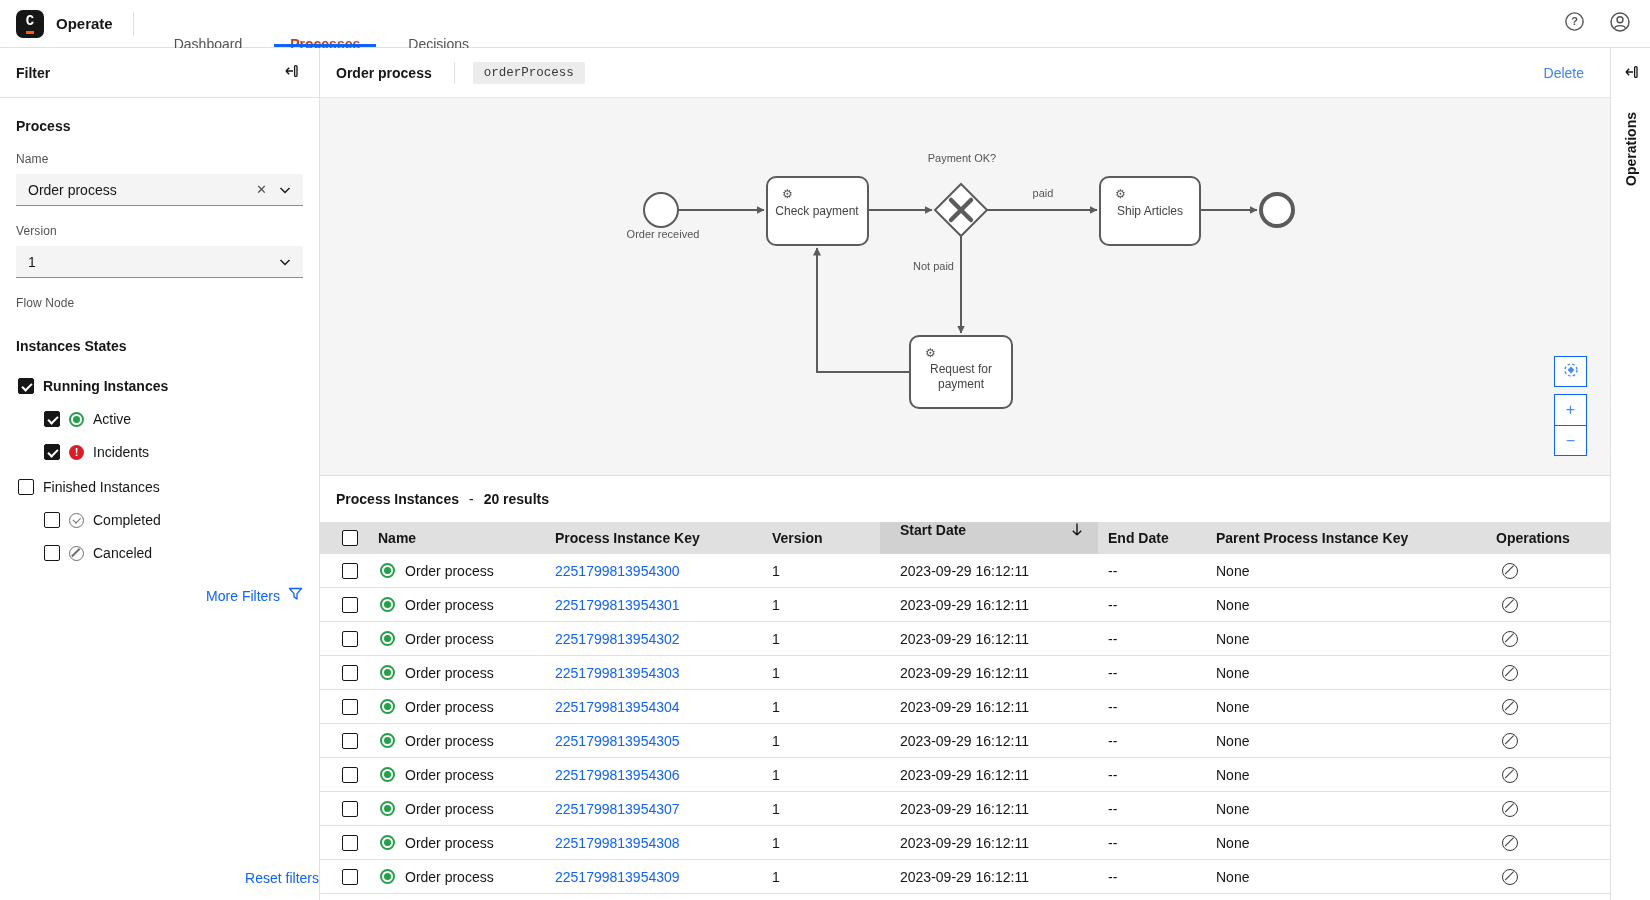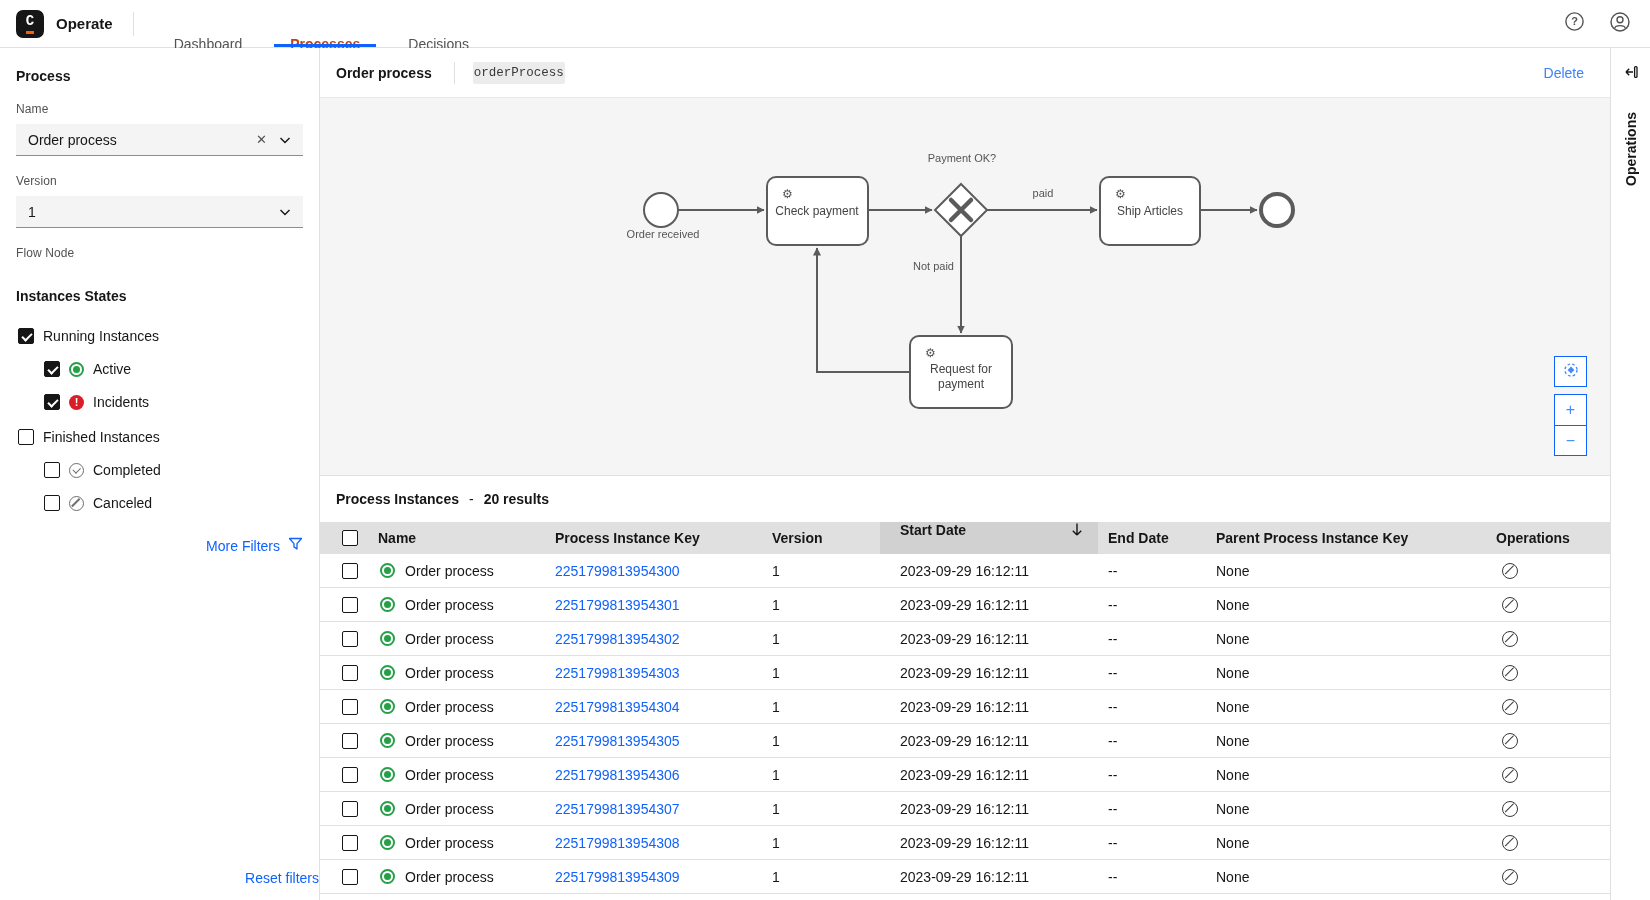--- a/index.html
+++ b/index.html
@@ -68,21 +68,21 @@
     color:#0f62fe; font-size:14px; cursor:pointer; }
 
   
   .main { position:absolute; left:320px; top:48px; width:1290px; bottom:0; background:#fff;
     display:flex; flex-direction:column; }
   .diagram-header { height:50px; flex:none; display:flex; align-items:center; padding:0 26px 0 16px;
     border-bottom:1px solid #e8e8e8; }
   .dh-title { font-size:14px; font-weight:bold; }
   .dh-divider { width:1px; height:22px; background:#e0e0e0; margin:0 18px 0 22px; }
   .dh-badge { font-family:"Liberation Mono", monospace; font-size:12.5px; background:#ececec;
-    color:#393939; padding:4px 1px; border-radius:2px; }
+    color:#393939; padding:4px 11px; border-radius:2px; }
   .delete-btn { margin-left:auto; font-size:14px; color:#3b82f6; }
 
   .canvas { height:378px; flex:none; background:#f5f5f5; position:relative; border-bottom:1px solid #e0e0e0; }
   .canvas svg.bpmn { position:absolute; left:0; top:0; }
   .dg-btn { position:absolute; width:33px; height:31px; background:#fff; border:1px solid #0f62fe;
     display:flex; align-items:center; justify-content:center; color:#4589ff; font-size:16px; cursor:pointer; }
   .dg-reset { left:1234px; top:258px; }
   .dg-zoomin { left:1234px; top:296px; border-bottom:none; }
   .dg-zoomout { left:1234px; top:327px; }
 
@@ -153,20 +153,31 @@
               <circle cx="11" cy="11" r="9" fill="none" stroke="#525252" stroke-width="1.4"></circle>
               <circle cx="11" cy="8.8" r="3" fill="none" stroke="#525252" stroke-width="1.4"></circle>
               <path d="M5.8 17.2 C6.4 13.8 15.6 13.8 16.2 17.2" fill="none" stroke="#525252" stroke-width="1.4"></path>
             </svg>
         </span>
       </div>
     </div>
   </div>
 
   <div class="filter-panel">
+    <div class="filter-header">
+      <div class="filter-title">Filter</div>
+      <div class="panel-icon-btn">
+        <span>
+          <svg width="16" height="16" viewBox="0 0 16 16">
+              <path d="M10 8 L3 8 M3 8 L6.2 4.8 M3 8 L6.2 11.2" stroke="#161616" stroke-width="1.4" fill="none"></path>
+              <rect x="11.6" y="2.6" width="2.4" height="10.8" rx="1" fill="none" stroke="#161616" stroke-width="1.3"></rect>
+            </svg>
+        </span>
+      </div>
+    </div>
     <div class="filter-body">
       <div class="section-heading">Process</div>
 
       <div class="field-label">Name</div>
       <div class="input">
         <span class="val">Order process</span>
         <span class="clear-x">✕</span>
         <span class="chev">
           <svg width="12" height="8" viewBox="0 0 12 8">
               <path d="M1.5 2 L6 6.5 L10.5 2" stroke="#161616" stroke-width="1.4" fill="none"></path>
@@ -181,21 +192,21 @@
           <svg width="12" height="8" viewBox="0 0 12 8">
               <path d="M1.5 2 L6 6.5 L10.5 2" stroke="#161616" stroke-width="1.4" fill="none"></path>
             </svg>
         </span>
       </div>
 
       <div class="field-label">Flow Node</div>
 
       <div class="section-heading states-heading">Instances States</div>
 
-      <div class="cb-row" style="margin-top:22px;">
+      <div class="cb-row" style="margin-top:22px;font-weight:bold;">
         <span class="cb checked"></span>
         <span>Running Instances</span>
       </div>
       <div class="cb-row sub">
         <span class="cb checked"></span>
         <span class="st st-active"></span>
         <span>Active</span>
       </div>
       <div class="cb-row sub">
         <span class="cb checked"></span>

